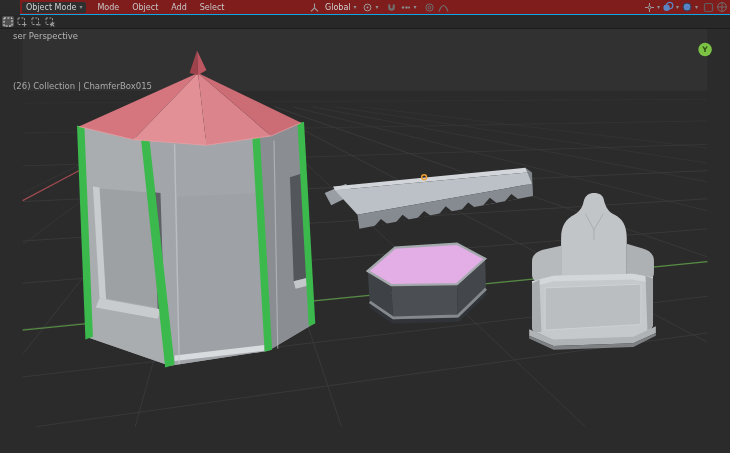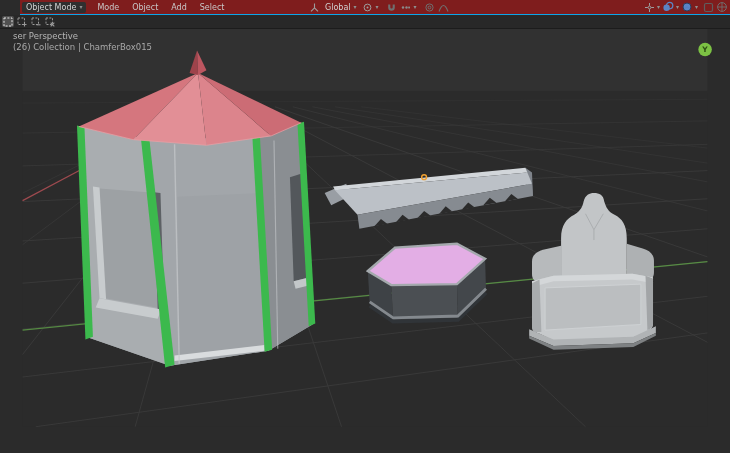--- a/index.html
+++ b/index.html
@@ -15,21 +15,21 @@
   .menu{font-size:8px;color:#c8c8c8;padding:0 2px;cursor:default;}
   .dd{font-size:8px;color:#d2d2d2;background:#2f2f2f;border-radius:2px;padding:1px 4px;display:flex;align-items:center;gap:3px;}
   .caret{font-size:6px;color:#8f8f8f;line-height:1;}
   .hic{display:flex;align-items:center;}
   .hic svg{display:block;}
   .tbtn{position:absolute;top:1px;width:12px;height:11px;border-radius:2px;display:flex;align-items:center;justify-content:center;}
   .tbtn.active{background:#515151;}
   
   .viewport{position:absolute;top:28px;left:0;width:730px;height:425px;}
   .overlay-txt{position:absolute;z-index:4;color:#b5b5b5;font-size:8.5px;line-height:11px;left:13px;top:31px;pointer-events:none;}
-  .overlay-txt .l2{color:#a9a9a9;}
+  .overlay-txt .l2{color:#a9a9a9;margin-top:39px;}
 </style>
 </head>
 <body>
 
 <div class="bar1">
   <div class="hgroup hl">
     <div class="dd">
       <span>Object Mode</span>
       <span class="caret">▾</span>
     </div>

